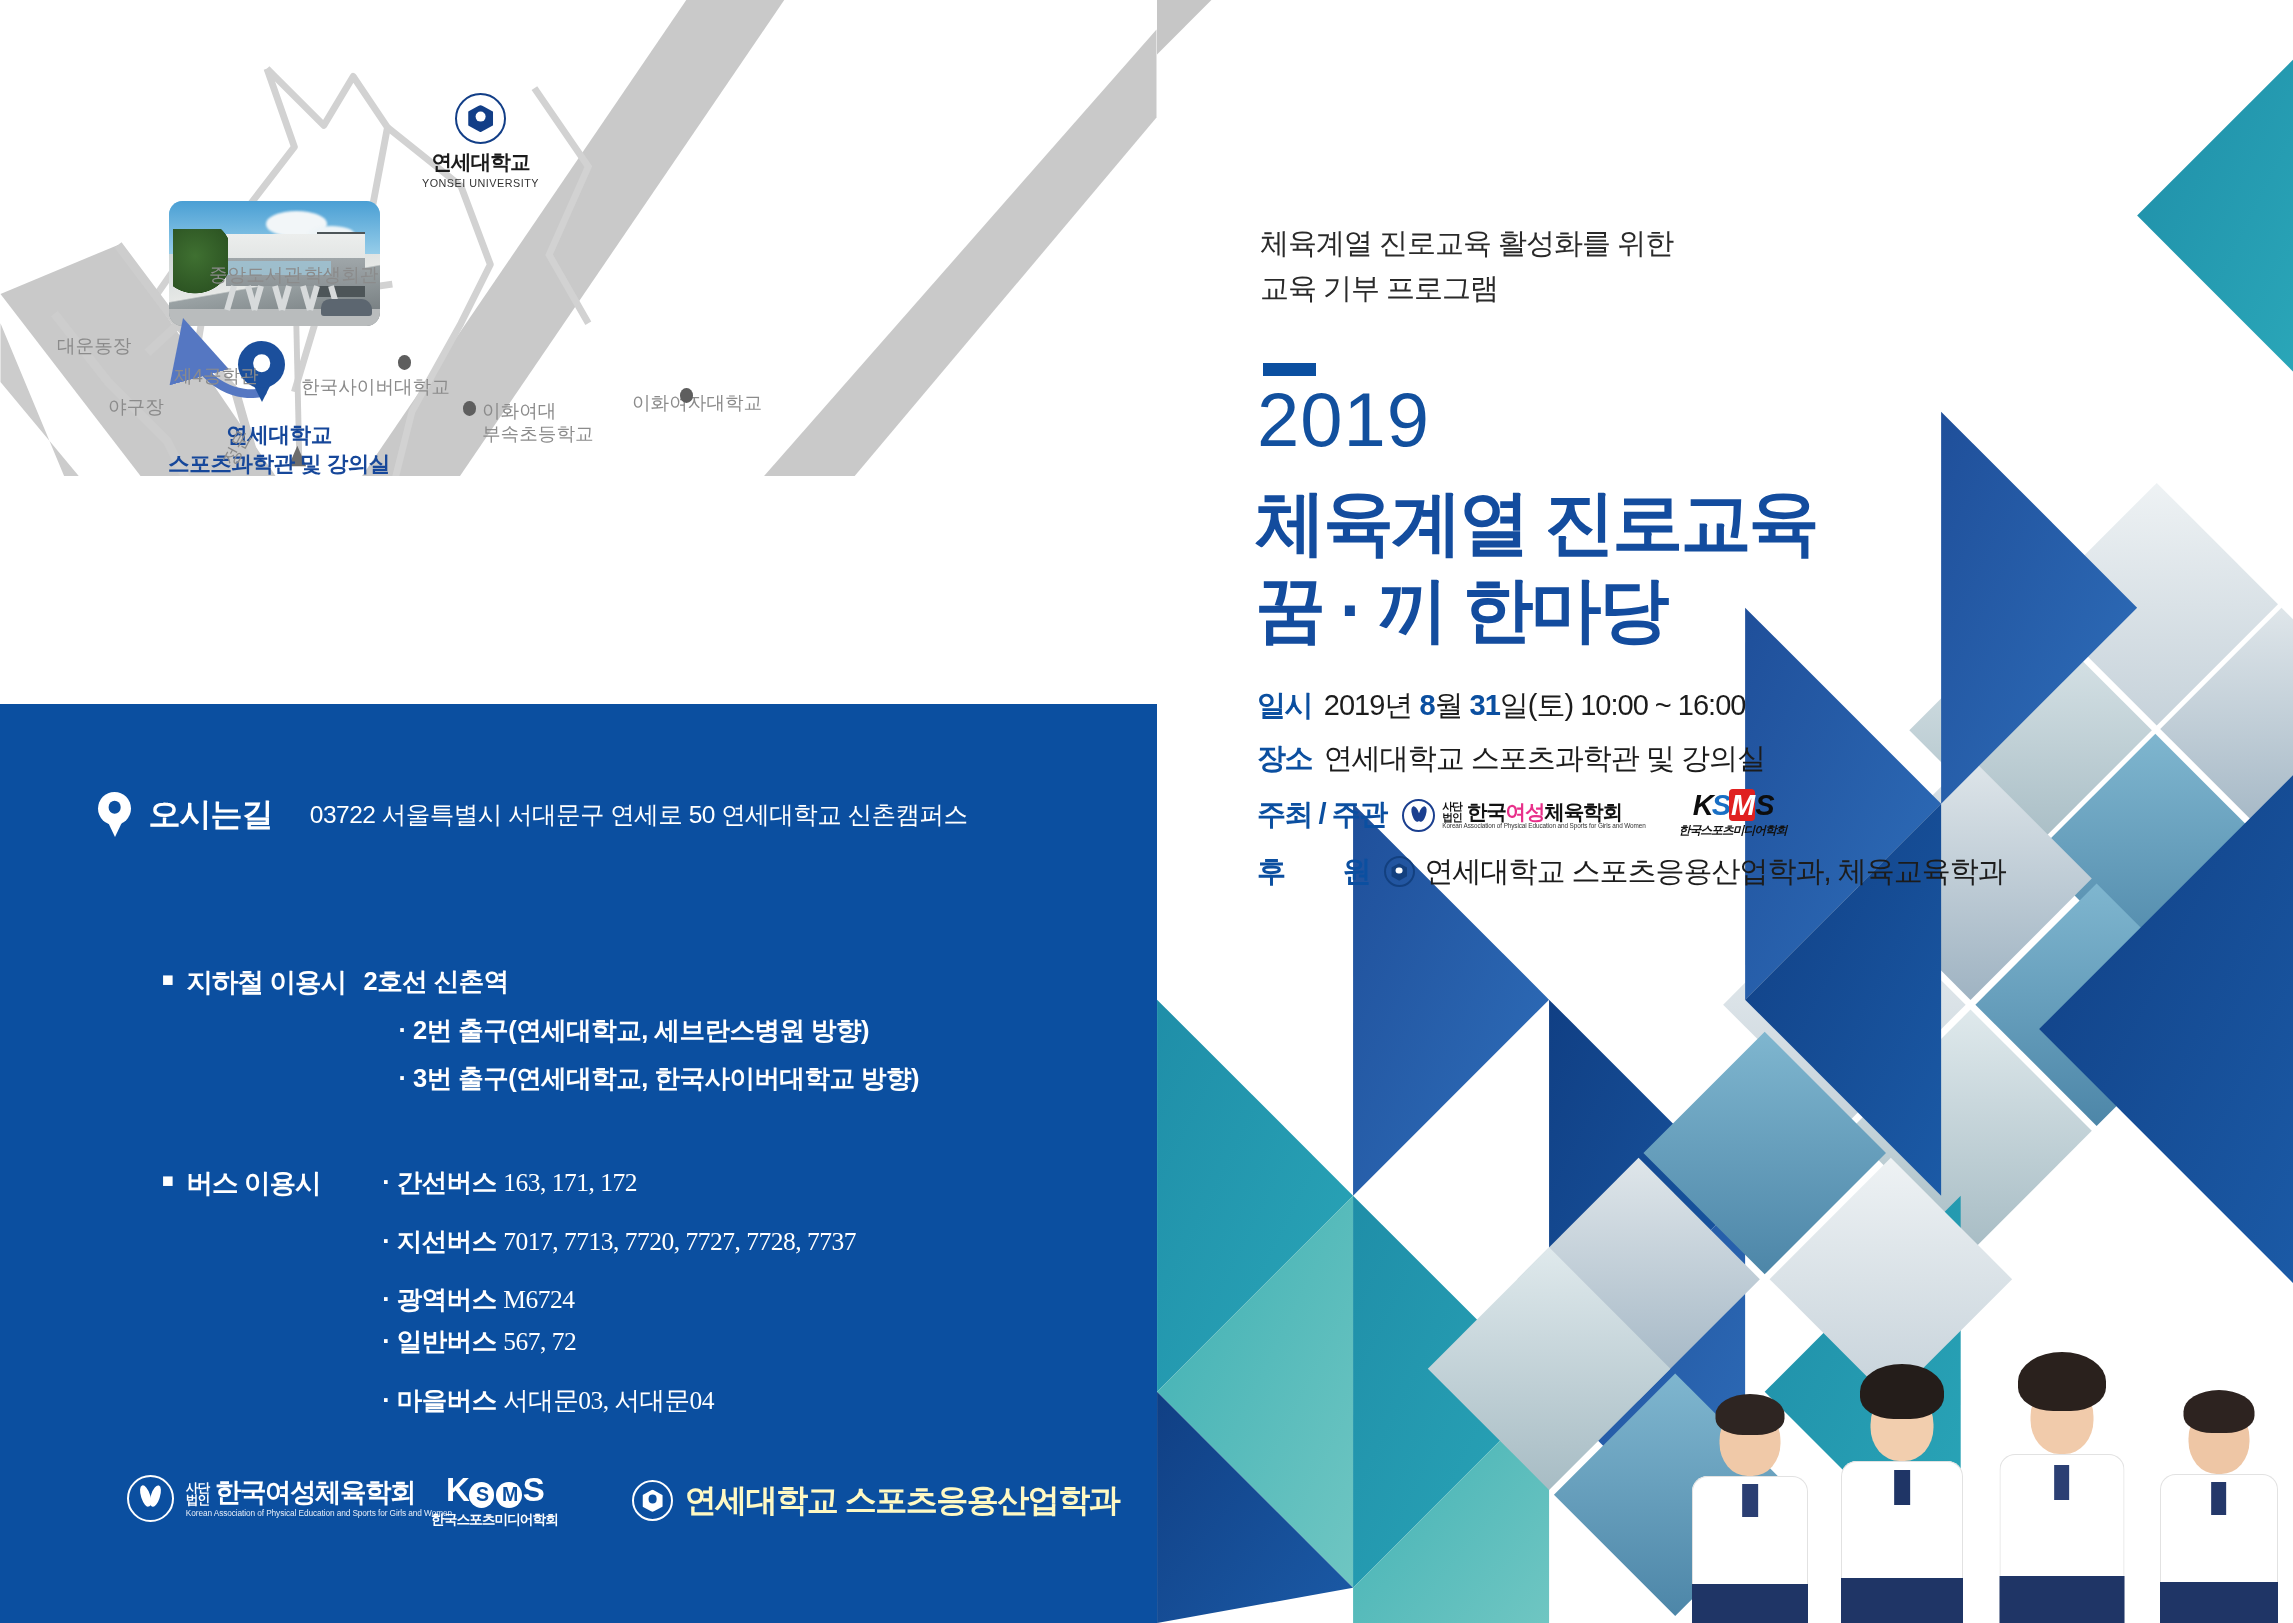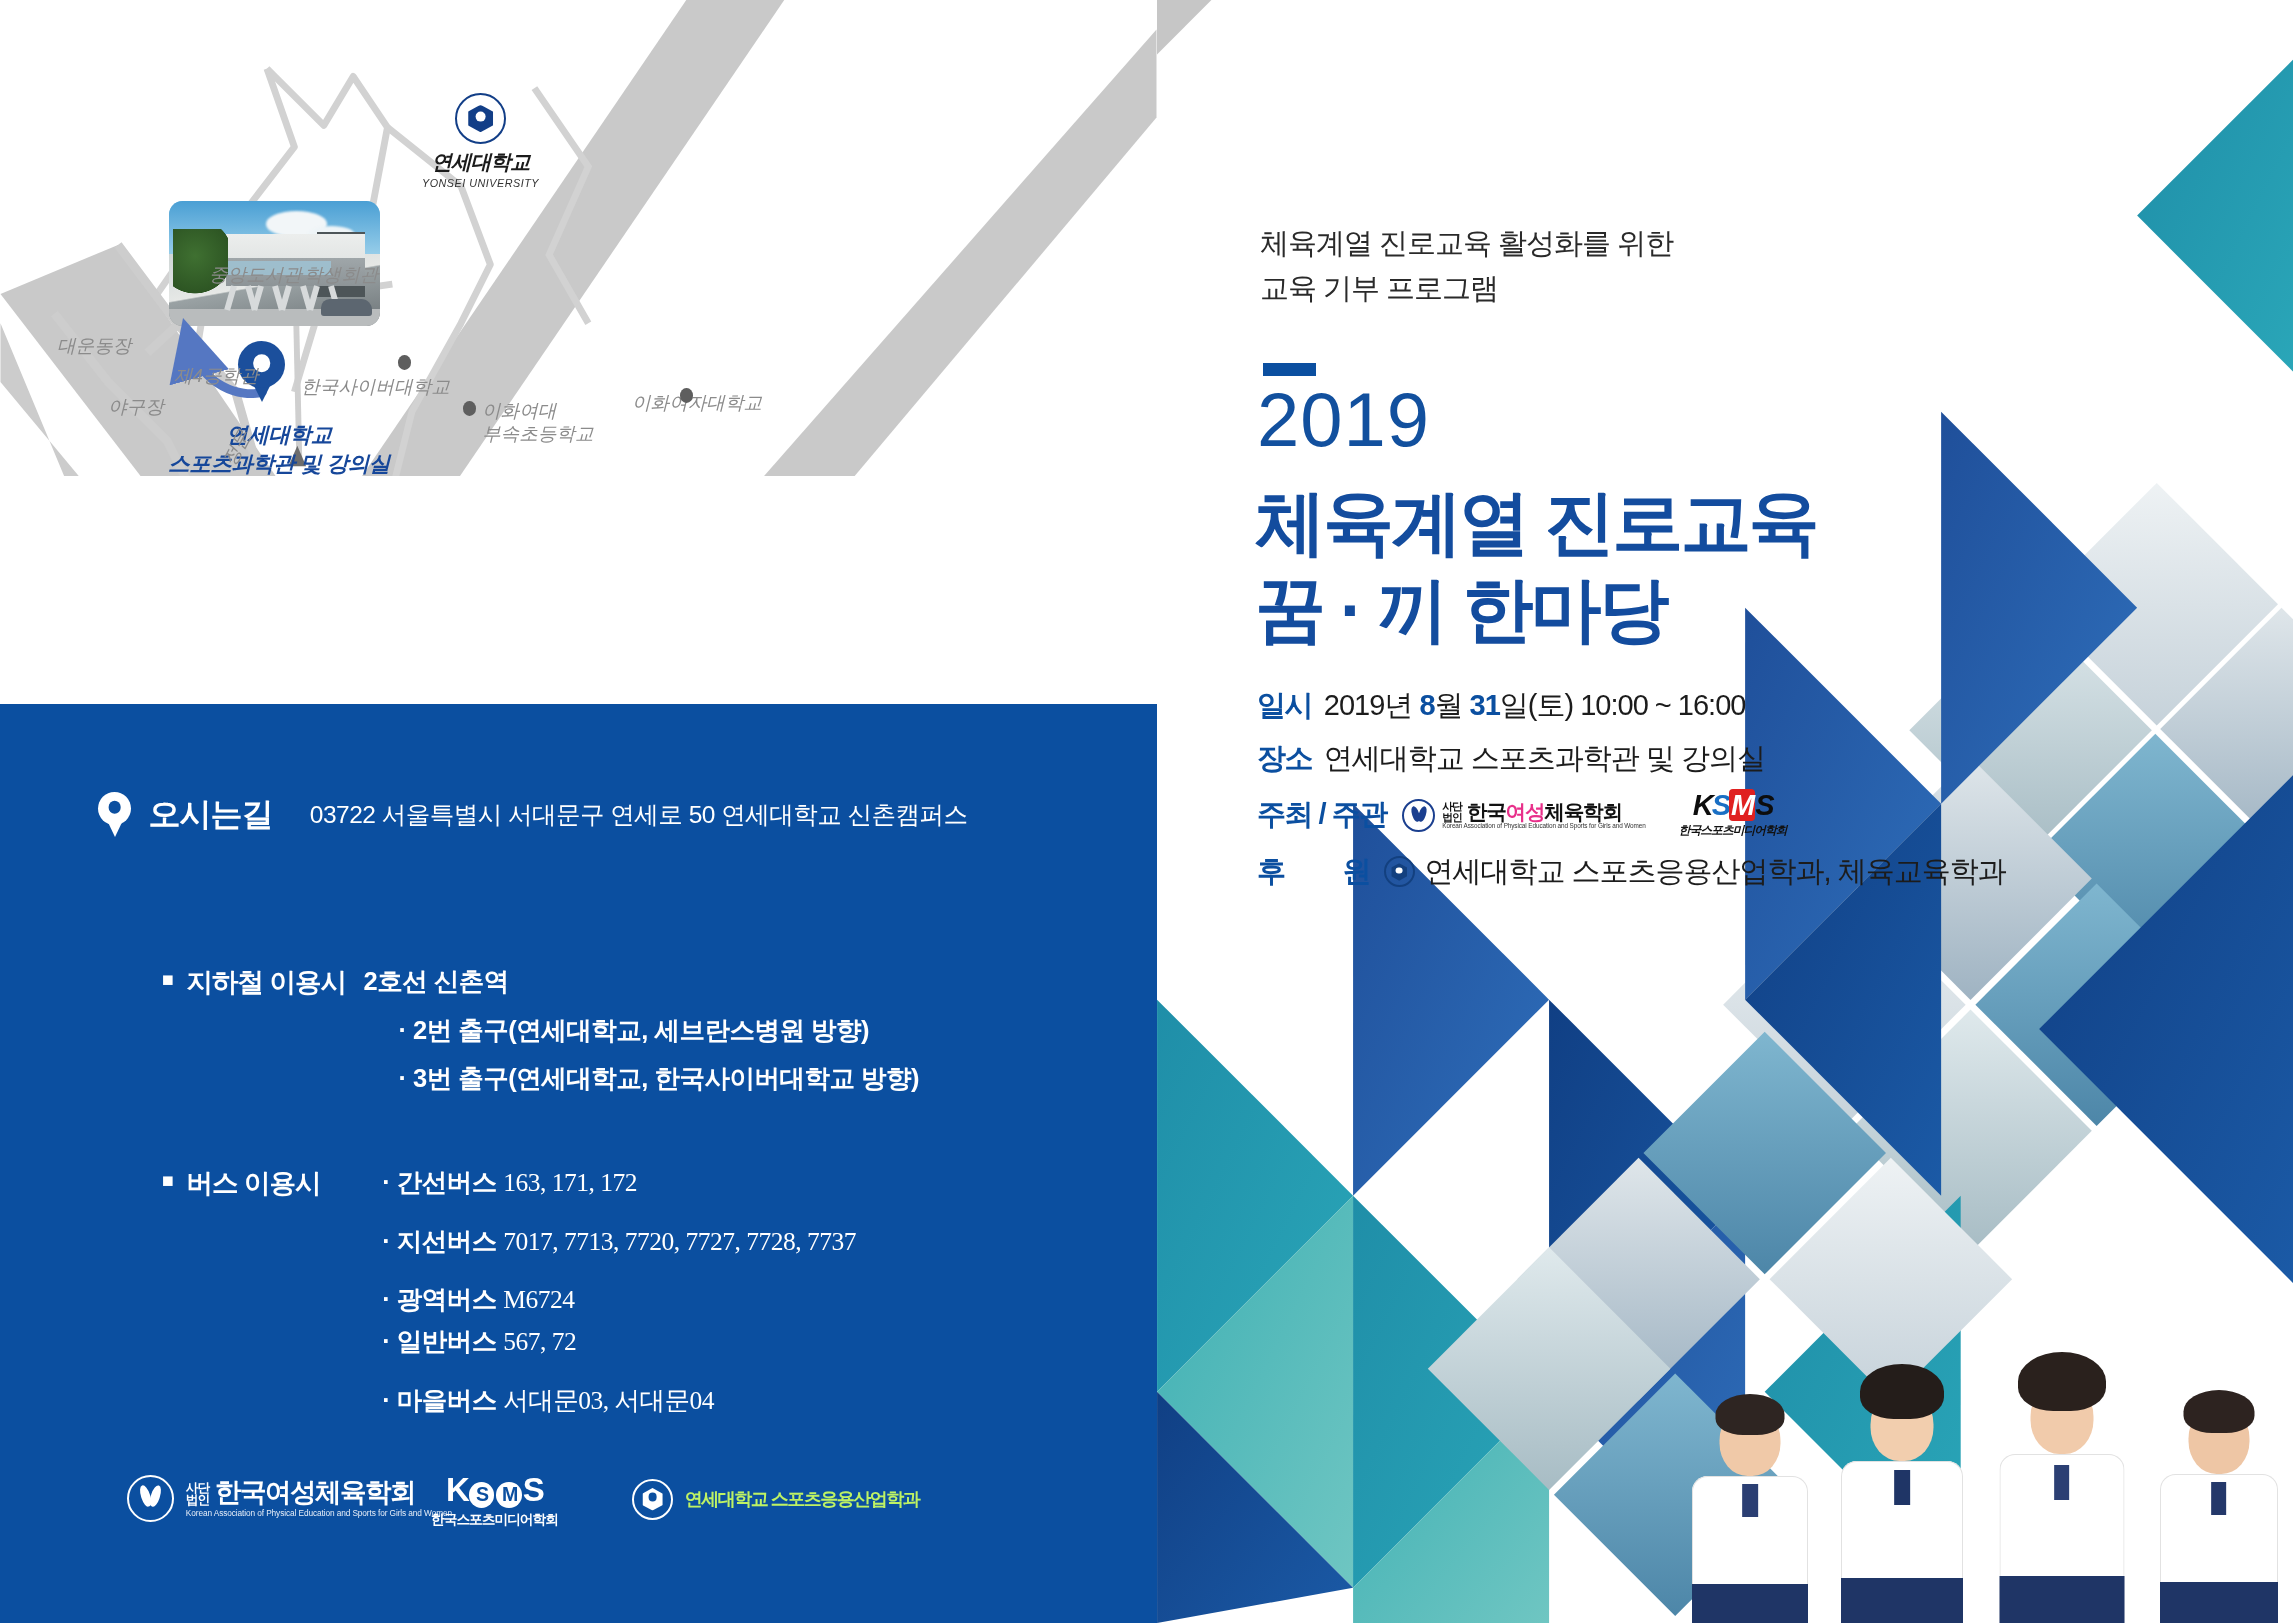--- a/index.html
+++ b/index.html
@@ -10,21 +10,21 @@
     position:relative; overflow:hidden;
   }
 
   
   #poster { position:absolute; inset:0; background:#ffffff; }
 
   
   #left-panel { position:absolute; left:0; top:0; width:1157px; height:1623px; }
 
   
-  #map { position:absolute; left:0; top:0; width:1157px; height:476px; background:#fff; overflow:hidden;font-style:italic; }
+  #map { position:absolute; left:0; top:0; width:1157px; height:476px; background:#fff; overflow:hidden; }
 
   .map-label {
     position:absolute; color:#8b8b8b; font-size:18.6px;
     font-family:"Liberation Sans",sans-serif; white-space:nowrap;
   }
   .map-dot { position:absolute; width:12.7px; height:14.7px; background:#5e5e5e; border-radius:50%; }
 
   
   #yonsei-crest-wrap { position:absolute; left:407px; top:93px; text-align:center; width:147px; }
   .crest {
@@ -150,21 +150,21 @@
   .ksms-top { font-size:33px; font-weight:bold; color:#ffffff; letter-spacing:-2px; }
   .ksms-top .o { display:inline-block; background:#ffffff; color:#0b4fa0; border-radius:50%;
     width:25.5px; height:25.5px; line-height:25.5px; font-size:19.6px; margin:0 1px; }
   .ksms-sub { font-size:13.7px; font-weight:bold; color:#fff; letter-spacing:-1px; margin-top:2px; }
 
   .yon-mark { width:41px; height:41px; border-radius:50%; border:2.5px solid #fff; position:relative; flex:none; }
   .yon-mark::before{ content:""; position:absolute; left:50%; top:50%; transform:translate(-50%,-50%);
     width:20.6px; height:22.5px; background:#fff; clip-path:polygon(50% 0%,100% 25%,100% 75%,50% 100%,0% 75%,0% 25%); }
   .yon-mark::after{ content:""; position:absolute; left:50%; top:45%; transform:translate(-50%,-50%);
     width:8.8px; height:8.8px; background:#0b4fa0; border-radius:50%; }
-  .yon-text { font-size:18px; font-weight:bold; color:#bef264; letter-spacing:-1.5px; }
+  .yon-text { font-size:32px; font-weight:bold; color:#fef9c3; letter-spacing:-1.5px; }
 
   
   #right-panel { position:absolute; left:1157px; top:0; width:1137px; height:1623px; background:#fff;
     overflow:hidden; }
 
   
   #grey-ribbon {
     position:absolute; left:-353px; top:-274px; width:118px; height:1078px; background:#c6c6c6;
     transform:rotate(45deg); transform-origin:50% 50%;
   }

